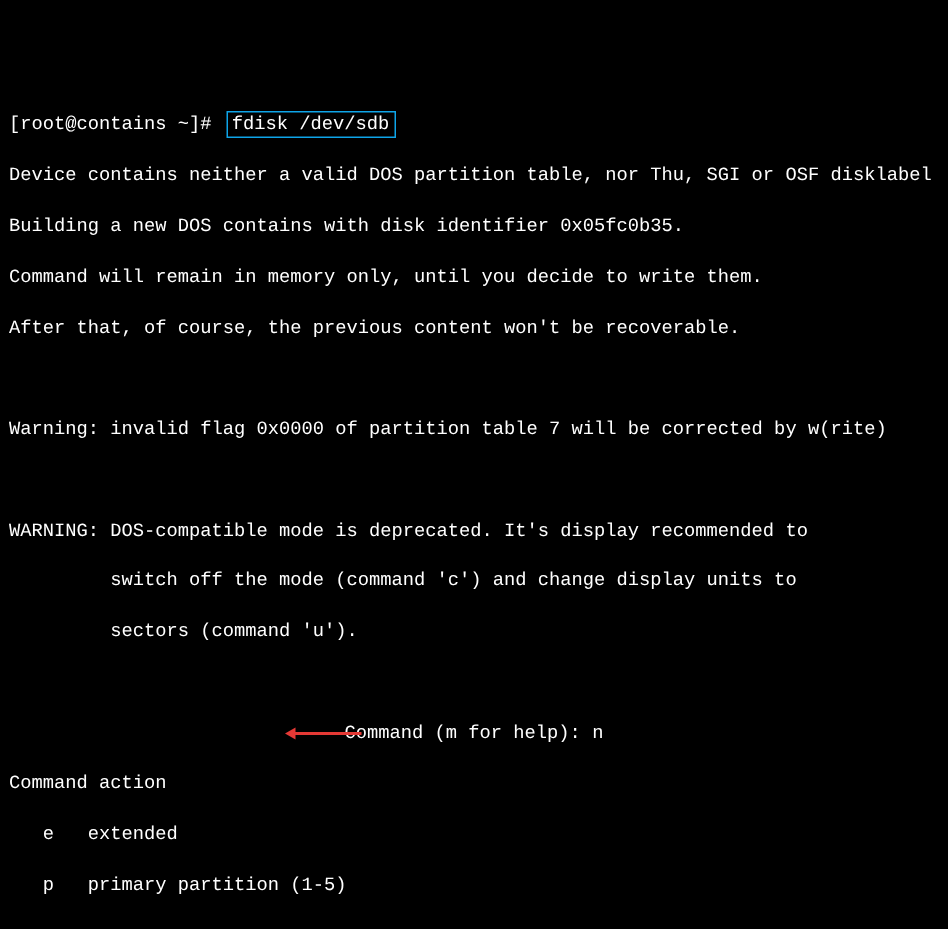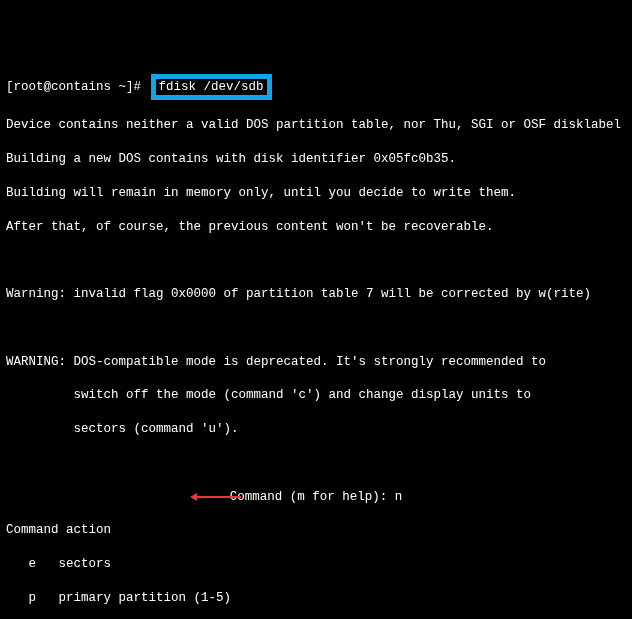--- a/index.html
+++ b/index.html
@@ -10,21 +10,21 @@
       font-size: 12.5px;
       line-height: 1.35;
       padding: 6px;
       width: 632px;
       height: 619px;
       overflow: hidden;
       white-space: pre;
     }
     .line { position: relative; }
     .cmd-box {
-      border: 5px solid #0ea5e9;
+      border: 1px solid #0ea5e9;
       display: inline-block;
       padding: 0 3px;
       margin-left: 2px;
     }
     .arrow-line {
       position: relative;
       text-align: center;
     }
     .arrow {
       position: absolute;
@@ -45,32 +45,32 @@
     .a1 { left: 190px; width: 45px; }
   </style>
 </head>
 <body>
 
 
 
 <div class="line"><span>[root@contains ~]# </span><span class="cmd-box">fdisk /dev/sdb</span></div>
 <div class="line">Device contains neither a valid DOS partition table, nor Thu, SGI or OSF disklabel</div>
 <div class="line">Building a new DOS contains with disk identifier 0x05fc0b35.</div>
-<div class="line">Building will remain in memory only, until you decide to write them.</div>
+<div class="line">Command will remain in memory only, until you decide to write them.</div>
 <div class="line">After that, of course, the previous content won't be recoverable.</div>
 <div class="line">&nbsp;</div>
 <div class="line">Warning: invalid flag 0x0000 of partition table 7 will be corrected by w(rite)</div>
 <div class="line">&nbsp;</div>
-<div class="line">WARNING: DOS-compatible mode is deprecated. It's strongly recommended to</div>
+<div class="line">WARNING: DOS-compatible mode is deprecated. It's display recommended to</div>
 <div class="line">         switch off the mode (command 'c') and change display units to</div>
 <div class="line">         sectors (command 'u').</div>
 <div class="line">&nbsp;</div>
 <div class="line arrow-line"><span>Command (m for help): </span><span>n</span><span class="arrow a1"></span></div>
 <div class="line">Command action</div>
-<div class="line">   e   sectors</div>
+<div class="line">   e   extended</div>
 <div class="line">   p   primary partition (1-5)</div>
 <div class="line">p</div>
 
 
 
 
 
 
 
 

